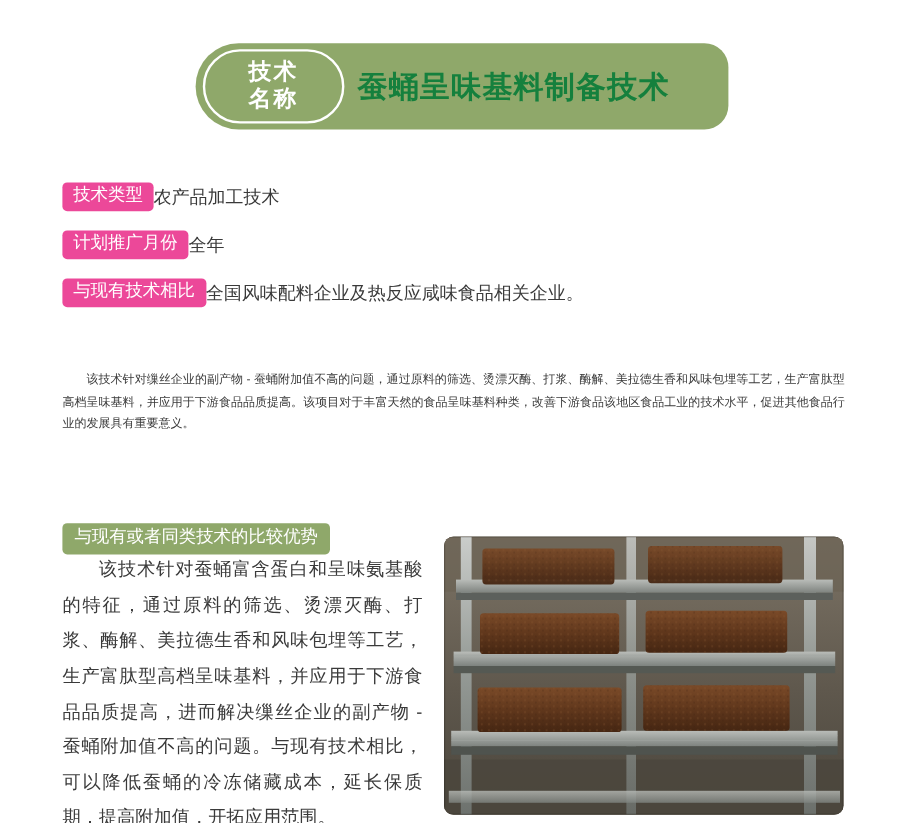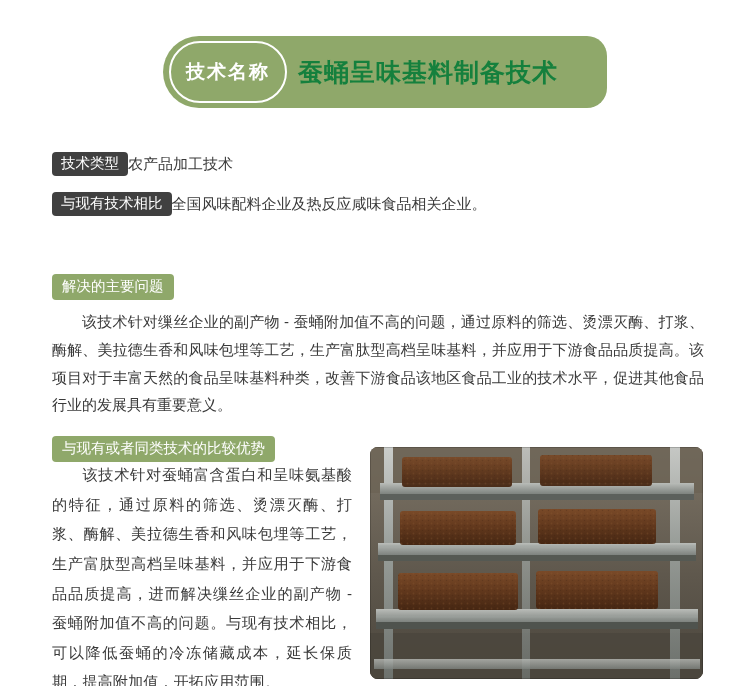--- a/index.html
+++ b/index.html
@@ -42,21 +42,21 @@
   .header-badge {
     position: absolute;
     left: 6px;
     top: 5px;
     width: 118px;
     height: 62px;
     border: 2px solid #ffffff;
     border-radius: 31px;
     box-sizing: border-box;
     display: flex;
-    flex-direction: row;
+    flex-direction: column;
     align-items: center;
     justify-content: center;
     color: #ffffff;
     font-size: 19px;
     font-weight: bold;
     letter-spacing: 2px;
     line-height: 1.18;
   }
   .header-title {
     position: absolute;
@@ -78,21 +78,21 @@
     top: 151px;
     width: 650px;
   }
   .meta-row {
     display: flex;
     align-items: center;
     margin-bottom: 14px;
     height: 26px;
   }
   .meta-label {
-    background: #404040;
+    background: #ec4899;
     color: #ffffff;
     font-size: 14.5px;
     border-radius: 4px;
     padding: 4px 9px 5px 9px;
     line-height: 1;
     white-space: nowrap;
   }
   .meta-value {
     font-size: 15px;
     color: #3a3a3a;
@@ -114,21 +114,21 @@
   .sec1 {
     position: absolute;
     left: 52px;
     top: 274px;
   }
   .sec1-body {
     position: absolute;
     left: 52px;
     top: 308px;
     width: 652px;
-    font-size: 15px;
+    font-size: 10px;
     line-height: 1.85;
     color: #3a3a3a;
     text-indent: 2em;
     text-align: justify;
   }
 
   .sec2 {
     position: absolute;
     left: 52px;
     top: 436px;
@@ -173,28 +173,29 @@
     </div>
     <div class="header-title">蚕蛹呈味基料制备技术</div>
   </div>
 
   <div class="meta">
     <div class="meta-row">
       <span class="meta-label">技术类型</span>
       <span class="meta-value">农产品加工技术</span>
     </div>
     <div class="meta-row">
+      <span class="meta-label">计划推广月份</span>
+      <span class="meta-value">全年</span>
+    </div>
+    <div class="meta-row">
       <span class="meta-label">与现有技术相比</span>
       <span class="meta-value">全国风味配料企业及热反应咸味食品相关企业。</span>
     </div>
   </div>
 
-  <div class="sec1">
-    <span class="section-tag">解决的主要问题</span>
-  </div>
   <div class="sec1-body">该技术针对缫丝企业的副产物 - 蚕蛹附加值不高的问题，通过原料的筛选、烫漂灭酶、打浆、酶解、美拉德生香和风味包埋等工艺，生产富肽型高档呈味基料，并应用于下游食品品质提高。该项目对于丰富天然的食品呈味基料种类，改善下游食品该地区食品工业的技术水平，促进其他食品行业的发展具有重要意义。</div>
 
   <div class="sec2">
     <span class="section-tag">与现有或者同类技术的比较优势</span>
   </div>
   <div class="sec2-body">该技术针对蚕蛹富含蛋白和呈味氨基酸的特征，通过原料的筛选、烫漂灭酶、打浆、酶解、美拉德生香和风味包埋等工艺，生产富肽型高档呈味基料，并应用于下游食品品质提高，进而解决缫丝企业的副产物 - 蚕蛹附加值不高的问题。与现有技术相比，可以降低蚕蛹的冷冻储藏成本，延长保质期，提高附加值，开拓应用范围。</div>
 
   <div class="photo">
     <svg width="333" height="232" viewBox="0 0 333 232" xmlns="http://www.w3.org/2000/svg" aria-hidden="true">
       <defs>

